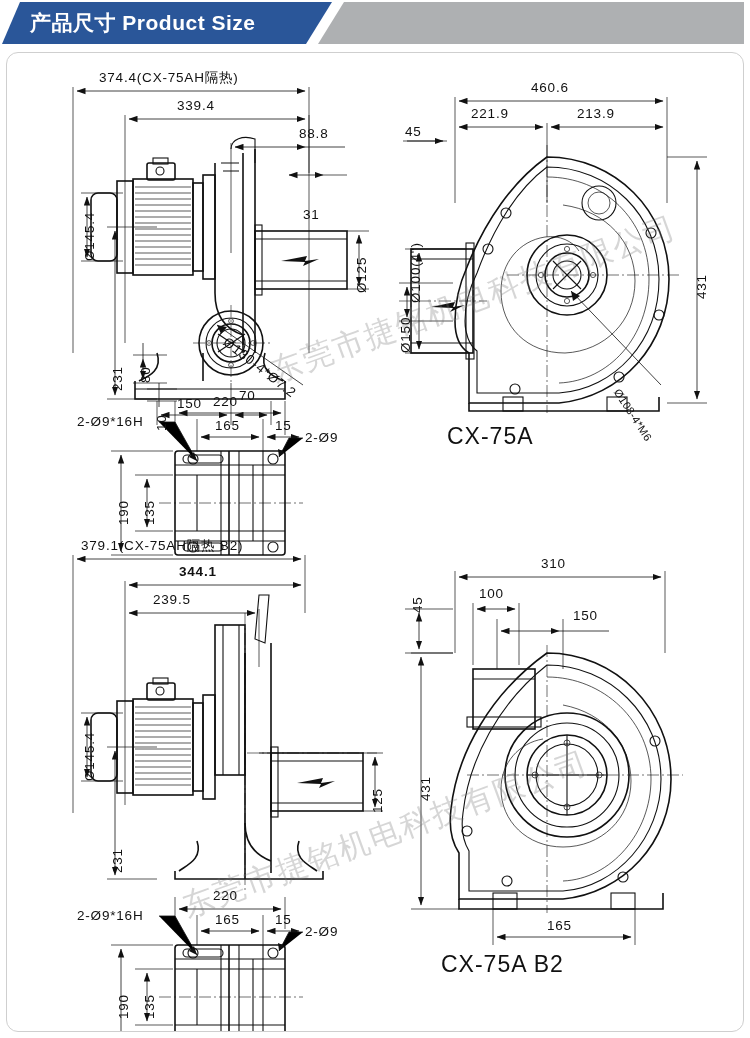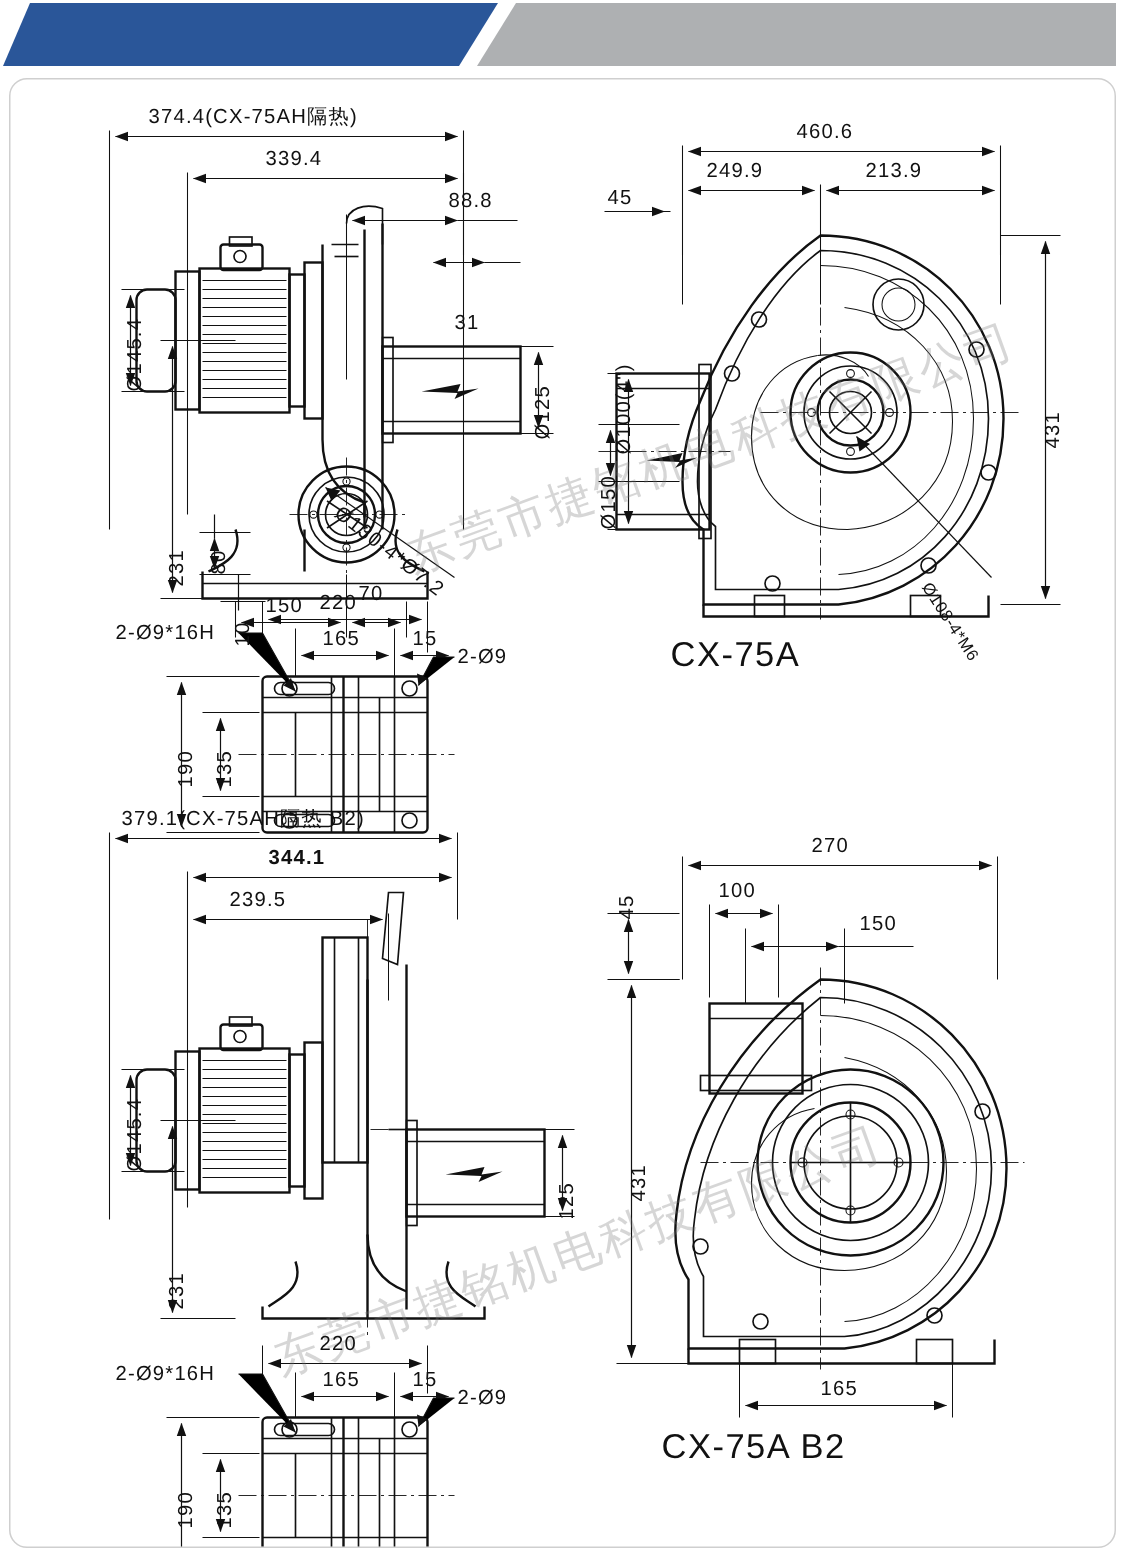--- a/index.html
+++ b/index.html
@@ -67,20 +67,21 @@
 </head>
 <body>
 
 <div id="page">
 
   <div id="banner">
     <svg width="750" height="46" viewBox="0 0 750 46">
       <polygon points="20,2 332,2 306,44 2,44" fill="#2a5699"></polygon>
       <polygon points="344,2 744,2 744,44 318,44" fill="#aeb0b2"></polygon>
     </svg>
+    <div id="banner-title">产品尺寸 Product Size</div>
   </div>
 
   <div id="card">
 
     <svg id="canvas" viewBox="0 0 738 980">
       <defs>
         <marker id="ah" markerWidth="9" markerHeight="7" refX="8.5" refY="3.5" orient="auto" markerUnits="userSpaceOnUse">
           <polygon points="0,0.3 9,3.5 0,6.7" fill="#111"></polygon>
         </marker>
         <marker id="ahs" markerWidth="9" markerHeight="7" refX="0.5" refY="3.5" orient="auto" markerUnits="userSpaceOnUse">
@@ -495,21 +496,21 @@
     <div class="lbl dim-big rot90" style="left:76px; top:208px;">Ø145.4</div>
     <div class="lbl dim-big rot90" style="left:348px; top:240px;">Ø125</div>
     <div class="lbl dim-big rot90" style="left:104px; top:338px;">231</div>
     <div class="lbl dim-big rot90" style="left:132px; top:330px;">80</div>
     <div class="lbl dim-big rot90" style="left:148px; top:378px;">10</div>
     <div class="lbl dim-big" style="left:170px; top:344px;">150</div>
     <div class="lbl dim-big" style="left:232px; top:336px;">70</div>
     <div class="lbl dim-big diag1" style="left:222px; top:282px;">Ø130-4*Ø7.2</div>
 
     <div class="lbl dim-big" style="left:524px; top:28px;">460.6</div>
-    <div class="lbl dim-big" style="left:464px; top:54px;">249.9</div>
+    <div class="lbl dim-big" style="left:464px; top:54px;">221.9</div>
     <div class="lbl dim-big" style="left:570px; top:54px;">213.9</div>
     <div class="lbl dim-big" style="left:398px; top:72px;">45</div>
     <div class="lbl dim-big rot90" style="left:402px; top:250px;">Ø100(4")</div>
     <div class="lbl dim-big rot90" style="left:392px; top:300px;">Ø150</div>
     <div class="lbl dim-big rot90" style="left:688px; top:246px;">431</div>
     <div class="lbl dim-sm diag2" style="left:614px; top:334px;">Ø108-4*M6</div>
 
     <div class="lbl dim-big" style="left:206px; top:342px;">220</div>
     <div class="lbl dim-big" style="left:208px; top:366px;">165</div>
     <div class="lbl dim-big" style="left:268px; top:366px;">15</div>
@@ -520,21 +521,21 @@
 
     <div class="lbl model" style="left:440px; top:372px;">CX-75A</div>
 
     <div class="lbl dim-big" style="left:74px; top:486px;">379.1(CX-75AH隔热 B2)</div>
     <div class="lbl dim-big" style="left:172px; top:512px;font-weight:bold;">344.1</div>
     <div class="lbl dim-big" style="left:146px; top:540px;text-align:center;">239.5</div>
     <div class="lbl dim-big rot90" style="left:76px; top:728px;">Ø145.4</div>
     <div class="lbl dim-big rot90" style="left:104px; top:820px;">231</div>
     <div class="lbl dim-big rot90" style="left:364px; top:760px;">125</div>
 
-    <div class="lbl dim-big" style="left:534px; top:504px;">270</div>
+    <div class="lbl dim-big" style="left:534px; top:504px;">310</div>
     <div class="lbl dim-big rot90" style="left:404px; top:560px;">45</div>
     <div class="lbl dim-big" style="left:472px; top:534px;">100</div>
     <div class="lbl dim-big" style="left:566px; top:556px;">150</div>
     <div class="lbl dim-big rot90" style="left:412px; top:748px;">431</div>
     <div class="lbl dim-big" style="left:540px; top:866px;">165</div>
 
     <div class="lbl dim-big" style="left:206px; top:836px;">220</div>
     <div class="lbl dim-big" style="left:208px; top:860px;">165</div>
     <div class="lbl dim-big" style="left:268px; top:860px;">15</div>
     <div class="lbl dim-big" style="left:70px; top:856px;">2-Ø9*16H</div>

